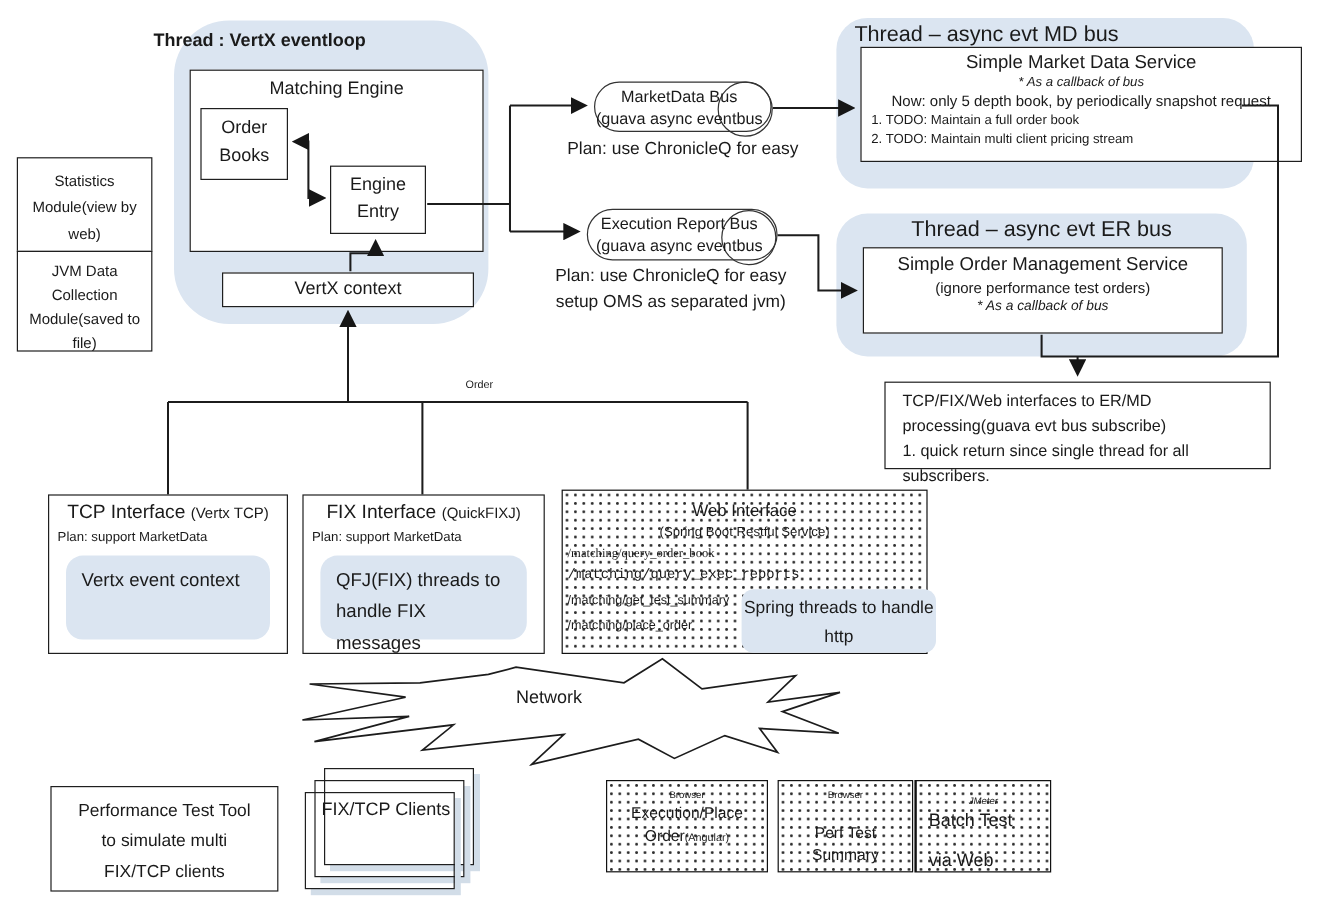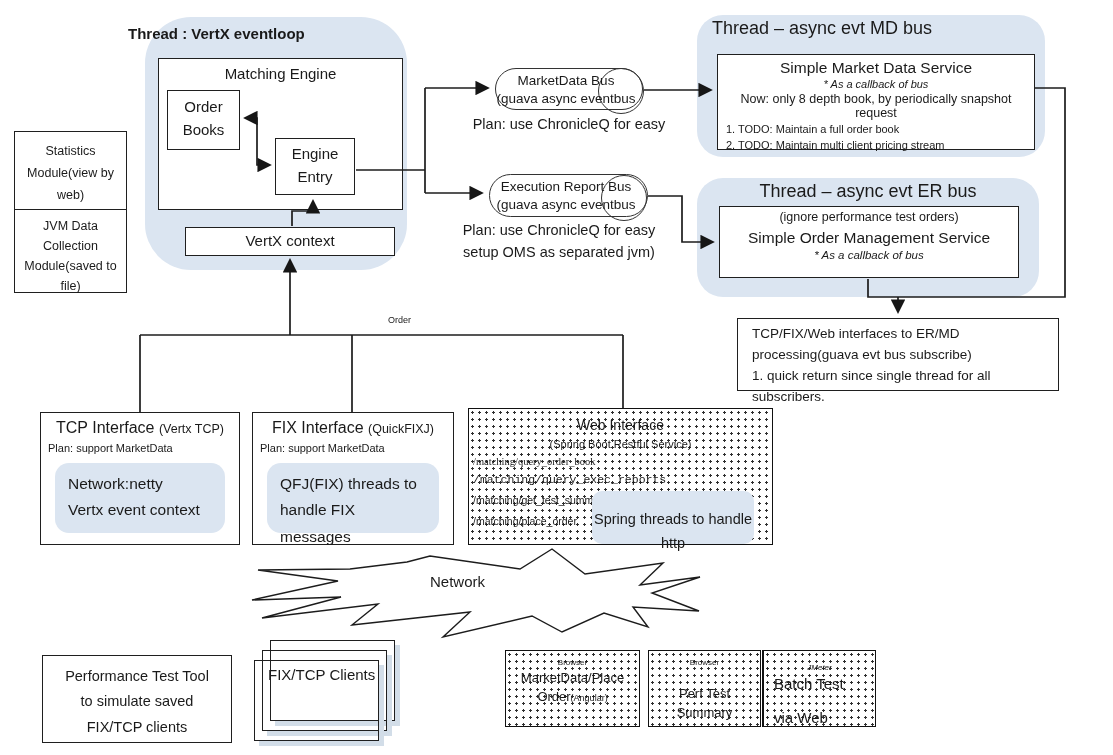--- a/index.html
+++ b/index.html
@@ -53,90 +53,89 @@
     <div>Execution Report Bus</div>
     <div>(guava async eventbus</div>
   </div>
   <div class="abs ctr" style="left:448px;top:219px;width:222px;font-size:14.5px;line-height:1.55;">
     <div>Plan: use ChronicleQ for easy</div>
     <div>setup OMS  as separated jvm)</div>
   </div>
 
   <div class="abs panel" style="left:697px;top:15px;width:348px;height:142px;border-radius:26px;"></div>
   <div class="abs" style="left:712px;top:18px;width:330px;font-size:18px;">Thread – async evt MD bus</div>
-  <div class="abs wbox" style="left:717px;top:54px;width:318px;height:96px;border-width:1.3px;">
+  <div class="abs wbox" style="left:717px;top:39px;width:368px;height:96px;border-width:1.3px;">
     <div class="ctr" style="font-size:15.5px;margin-top:4px;">Simple Market Data Service</div>
     <div class="ctr small-italic" style="font-size:11px;margin-top:1px;">* As a callback of bus</div>
-    <div class="ctr" style="font-size:12.5px;margin-top:2px;">Now: only 8 depth book,  by periodically snapshot request</div>
+    <div class="ctr" style="font-size:12.5px;margin-top:2px;">Now: only 5 depth book,  by periodically snapshot request</div>
     <div style="font-size:11px;margin:3px 0 0 8px;">1. TODO: Maintain a full order book</div>
     <div style="font-size:11px;margin:4px 0 0 8px;">2. TODO: Maintain multi client pricing stream</div>
   </div>
 
   <div class="abs panel" style="left:697px;top:178px;width:342px;height:119px;border-radius:26px;"></div>
   <div class="abs ctr" style="left:697px;top:181px;width:342px;font-size:18px;">Thread – async evt ER bus</div>
   <div class="abs wbox" style="left:719px;top:206px;width:300px;height:72px;border-width:1.3px;">
+    <div class="ctr" style="font-size:15.5px;margin-top:5px;">Simple Order Management Service</div>
     <div class="ctr" style="font-size:12.5px;margin-top:3px;">(ignore performance test orders)</div>
-    <div class="ctr" style="font-size:15.5px;margin-top:5px;">Simple Order Management Service</div>
     <div class="ctr small-italic" style="font-size:11.5px;margin-top:2px;">* As a callback of bus</div>
   </div>
 
   <div class="abs wbox" style="left:737px;top:318px;width:322px;height:73px;font-size:13.5px;line-height:1.55;padding:5px 14px;">
     <div>TCP/FIX/Web interfaces to ER/MD processing(guava evt bus subscribe)</div>
     <div>1. quick return since single thread for all subscribers.</div>
   </div>
 
   <div class="abs" style="left:388px;top:315px;font-size:9px;">Order</div>
 
   <div class="abs wbox" style="left:40px;top:412px;width:200px;height:133px;border-width:1.6px;">
     <div class="ctr" style="margin-top:6px;font-size:16px;">
       <span>TCP Interface</span>
       <span style="font-size:12.5px;">(Vertx TCP)</span>
     </div>
     <div style="font-size:11px;margin:5px 0 0 7px;">Plan: support  MarketData</div>
     <div class="blue-round" style="position:absolute;left:14px;top:50px;width:170px;height:70px;font-size:15.5px;line-height:1.7;padding:8px 0 0 13px;box-sizing:border-box;">
-      <div>Network:netty</div>
       <div>Vertx event context</div>
     </div>
   </div>
 
   <div class="abs wbox" style="left:252px;top:412px;width:202px;height:133px;border-width:1.6px;">
     <div class="ctr" style="margin-top:6px;font-size:16px;">
       <span>FIX Interface</span>
       <span style="font-size:12.5px;">(QuickFIXJ)</span>
     </div>
     <div style="font-size:11px;margin:5px 0 0 7px;">Plan: support  MarketData</div>
     <div class="blue-round" style="position:absolute;left:14px;top:50px;width:172px;height:70px;font-size:15.5px;line-height:1.7;padding:8px 10px 0 13px;box-sizing:border-box;">QFJ(FIX) threads to handle FIX messages</div>
   </div>
 
   <div class="abs dotted" style="left:468px;top:408px;width:305px;height:137px;">
     <div class="ctr" style="margin-top:8px;font-size:14px;">Web Interface</div>
     <div class="ctr" style="margin-top:5px;font-size:11px;">(Spring Boot Restful Service)</div>
     <div style="font-size:10.5px;margin:6px 0 0 4px;font-family:Liberation Serif, serif;">/matching/query_order_book</div>
     <div class="mono" style="font-size:11.5px;margin:6px 0 0 4px;">/matching/query_exec_reports</div>
     <div style="font-size:10.5px;margin:8px 0 0 4px;">/matching/get_test_summary</div>
     <div style="font-size:10.5px;margin:9px 0 0 4px;">/matching/place_order</div>
-    <div class="blue-round ctr" style="position:absolute;left:123px;top:82px;width:162px;height:53px;font-size:14.5px;line-height:1.65;padding-top:17px;box-sizing:border-box;border-radius:10px;">Spring threads to handle http</div>
+    <div class="blue-round ctr" style="position:absolute;left:149px;top:82px;width:162px;height:53px;font-size:14.5px;line-height:1.65;padding-top:5px;box-sizing:border-box;border-radius:10px;">Spring threads to handle http</div>
   </div>
 
   <div class="abs" style="left:430px;top:573px;font-size:15px;z-index:12;">Network</div>
 
   <div class="abs wbox ctr" style="left:42px;top:655px;width:190px;height:88px;font-size:14.5px;line-height:1.75;padding-top:8px;border-width:1.6px;">
     <div>Performance Test Tool</div>
-    <div>to simulate saved</div>
+    <div>to simulate multi</div>
     <div>FIX/TCP clients</div>
   </div>
 
   <div class="abs nobg" style="left:270px;top:640px;width:125px;height:81px;border-width:1.6px;box-shadow:5px 5px 0 0 #d2dde8;"></div>
   <div class="abs nobg" style="left:262px;top:650px;width:125px;height:81px;border-width:1.6px;box-shadow:5px 5px 0 0 #d2dde8;"></div>
   <div class="abs nobg" style="left:254px;top:660px;width:125px;height:81px;border-width:1.6px;box-shadow:5px 5px 0 0 #d2dde8;"></div>
   <div class="abs" style="left:268px;top:666px;width:118px;font-size:15px;">FIX/TCP Clients</div>
 
   <div class="abs dotted" style="left:505px;top:650px;width:135px;height:77px;">
     <div class="ctr" style="font-size:8px;margin-top:7px;">Browser</div>
-    <div class="ctr" style="font-size:13px;margin-top:3px;">MarketData/Place</div>
+    <div class="ctr" style="font-size:13px;margin-top:3px;">Execution/Place</div>
     <div class="ctr" style="font-size:13px;margin-top:4px;">
       <span>Order</span><span style="font-size:9px;">(Angular)</span>
     </div>
   </div>
   <div class="abs dotted" style="left:648px;top:650px;width:113px;height:77px;">
     <div class="ctr" style="font-size:8px;margin-top:7px;">Browser</div>
     <div class="ctr" style="font-size:13px;margin-top:19px;">Perf Test</div>
     <div class="ctr" style="font-size:13px;margin-top:4px;">Summary</div>
   </div>
   <div class="abs dotted" style="left:762px;top:650px;width:114px;height:77px;border-left-width:2.6px;">

